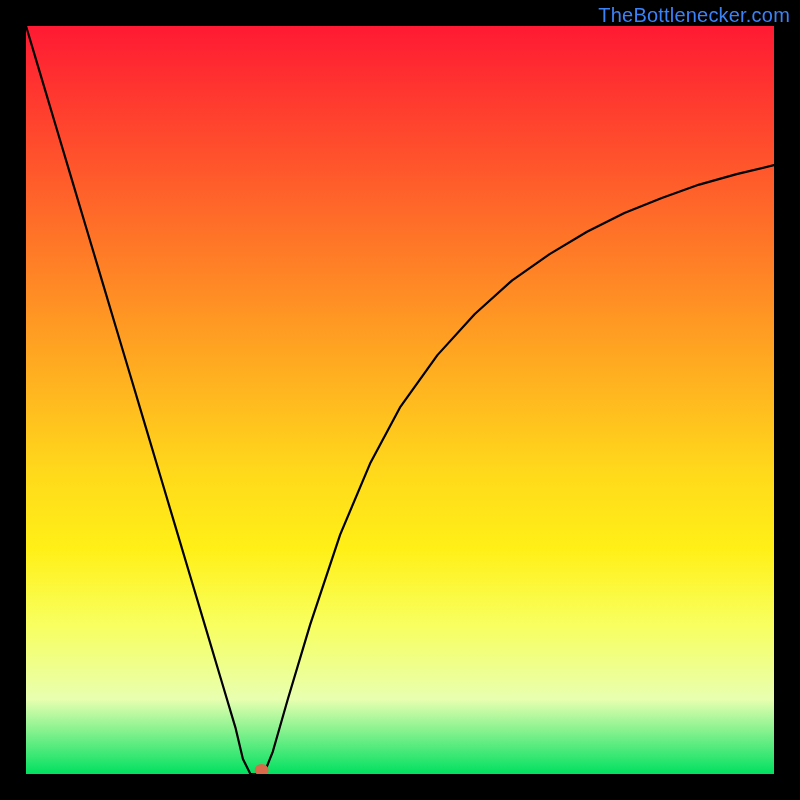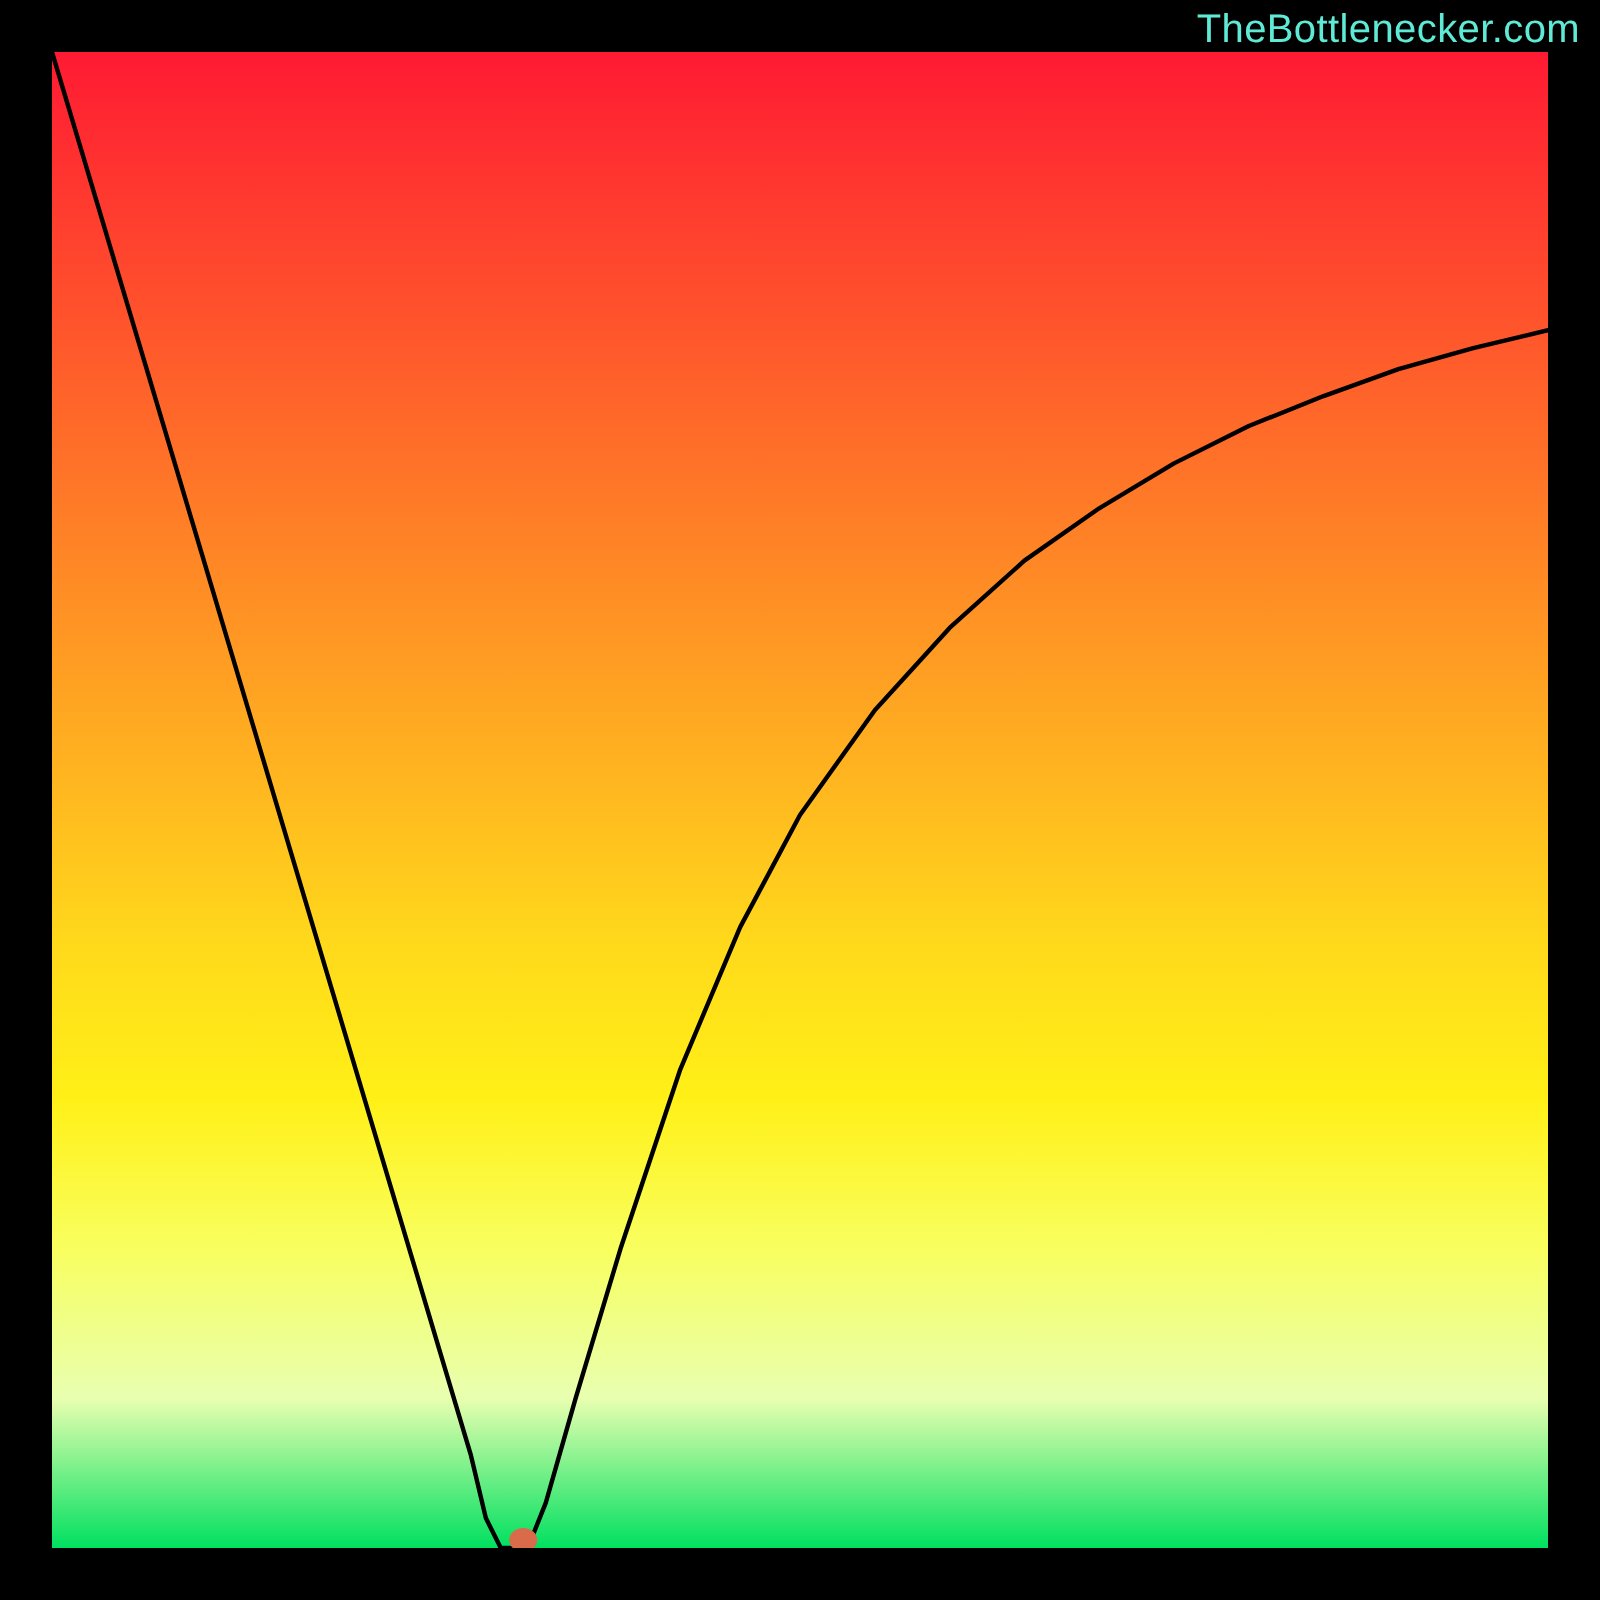--- a/index.html
+++ b/index.html
@@ -28,21 +28,21 @@
       #fff017 70%,
       #f8ff5f 80%,
       #e8ffb0 90%,
       #00e060 100%
     );
   }
   .watermark {
     position: absolute;
     top: 4px;
     right: 10px;
-    color: #5eead4;
+    color: #3b82f6;
     font-size: 20px;
     font-weight: 500;
     letter-spacing: 0.2px;
     z-index: 5;
   }
   svg.plot {
     position: absolute;
     left: 0;
     top: 0;
     width: 748px;

